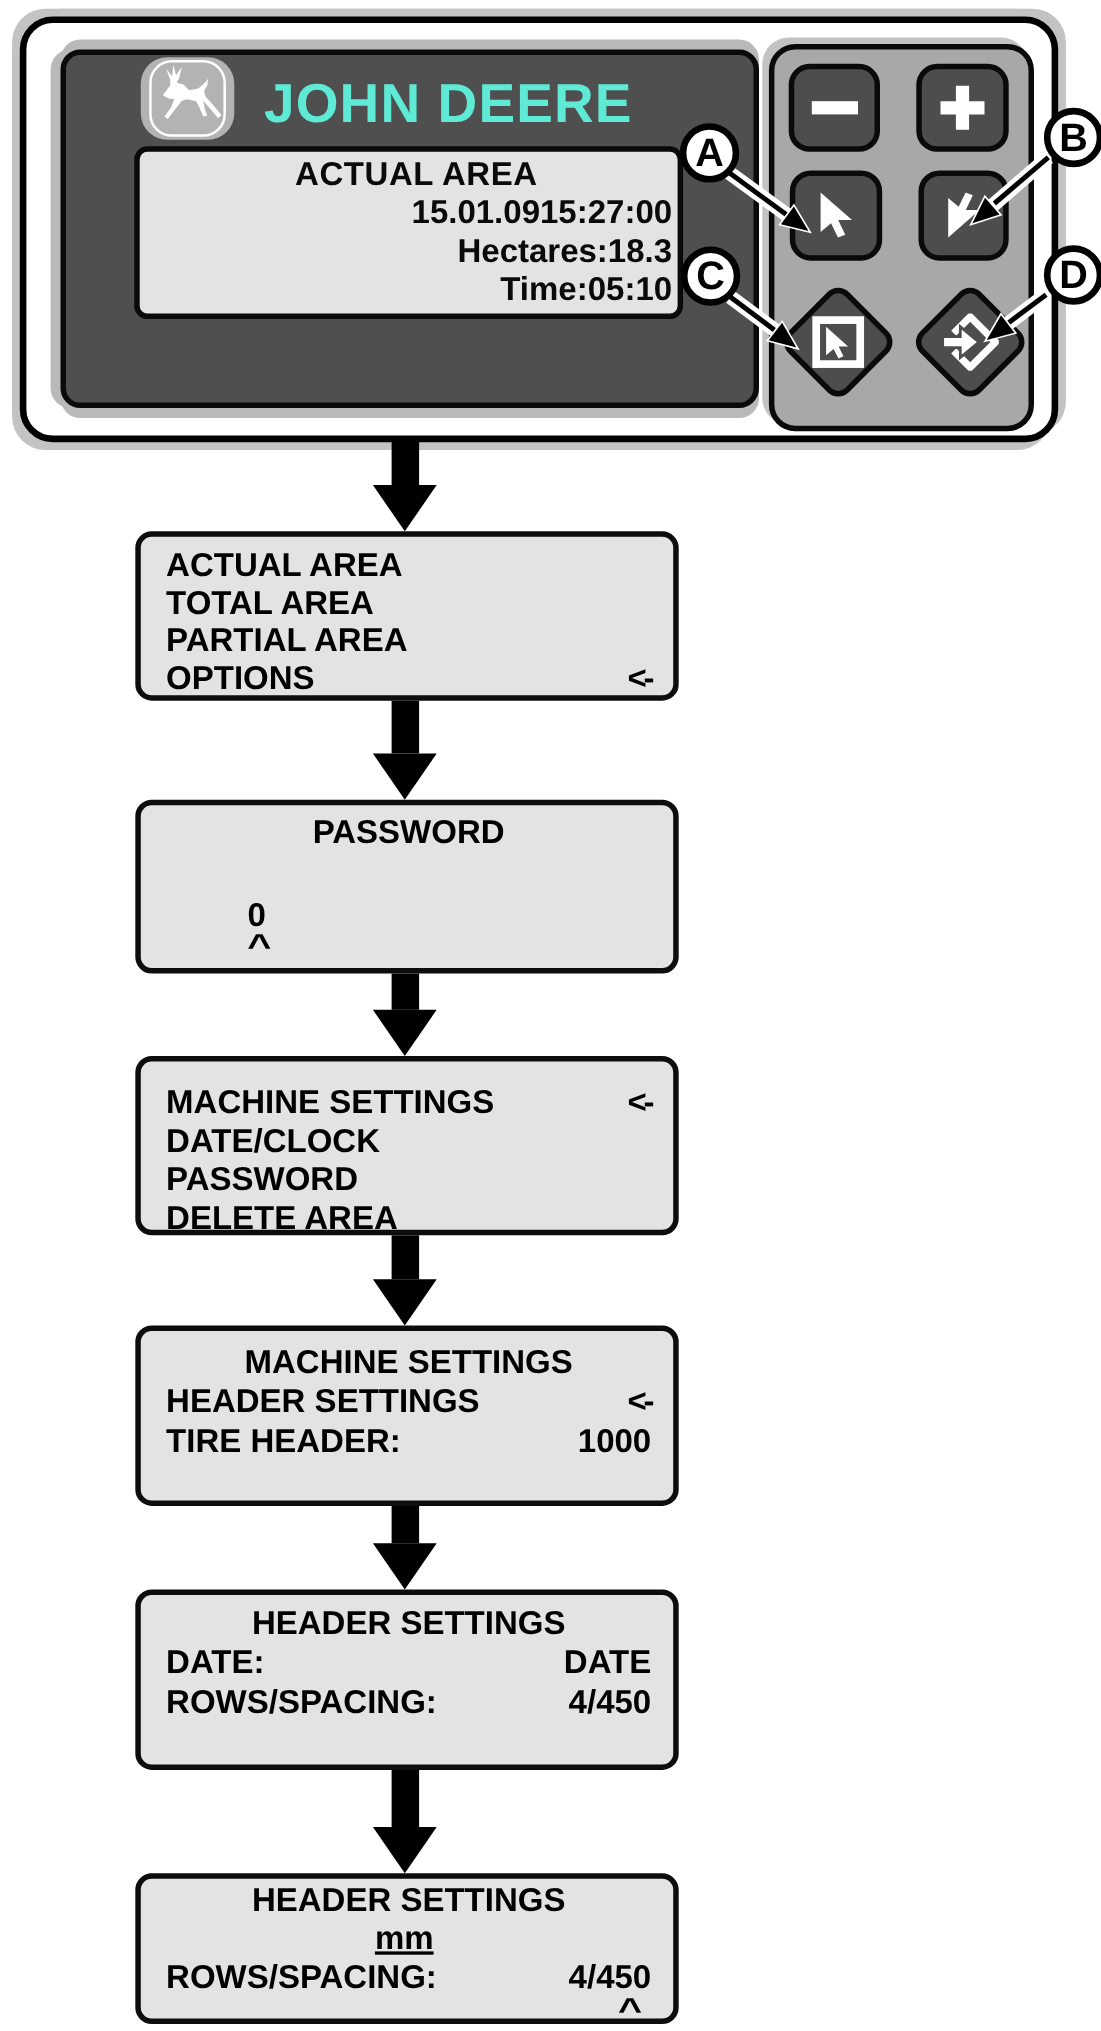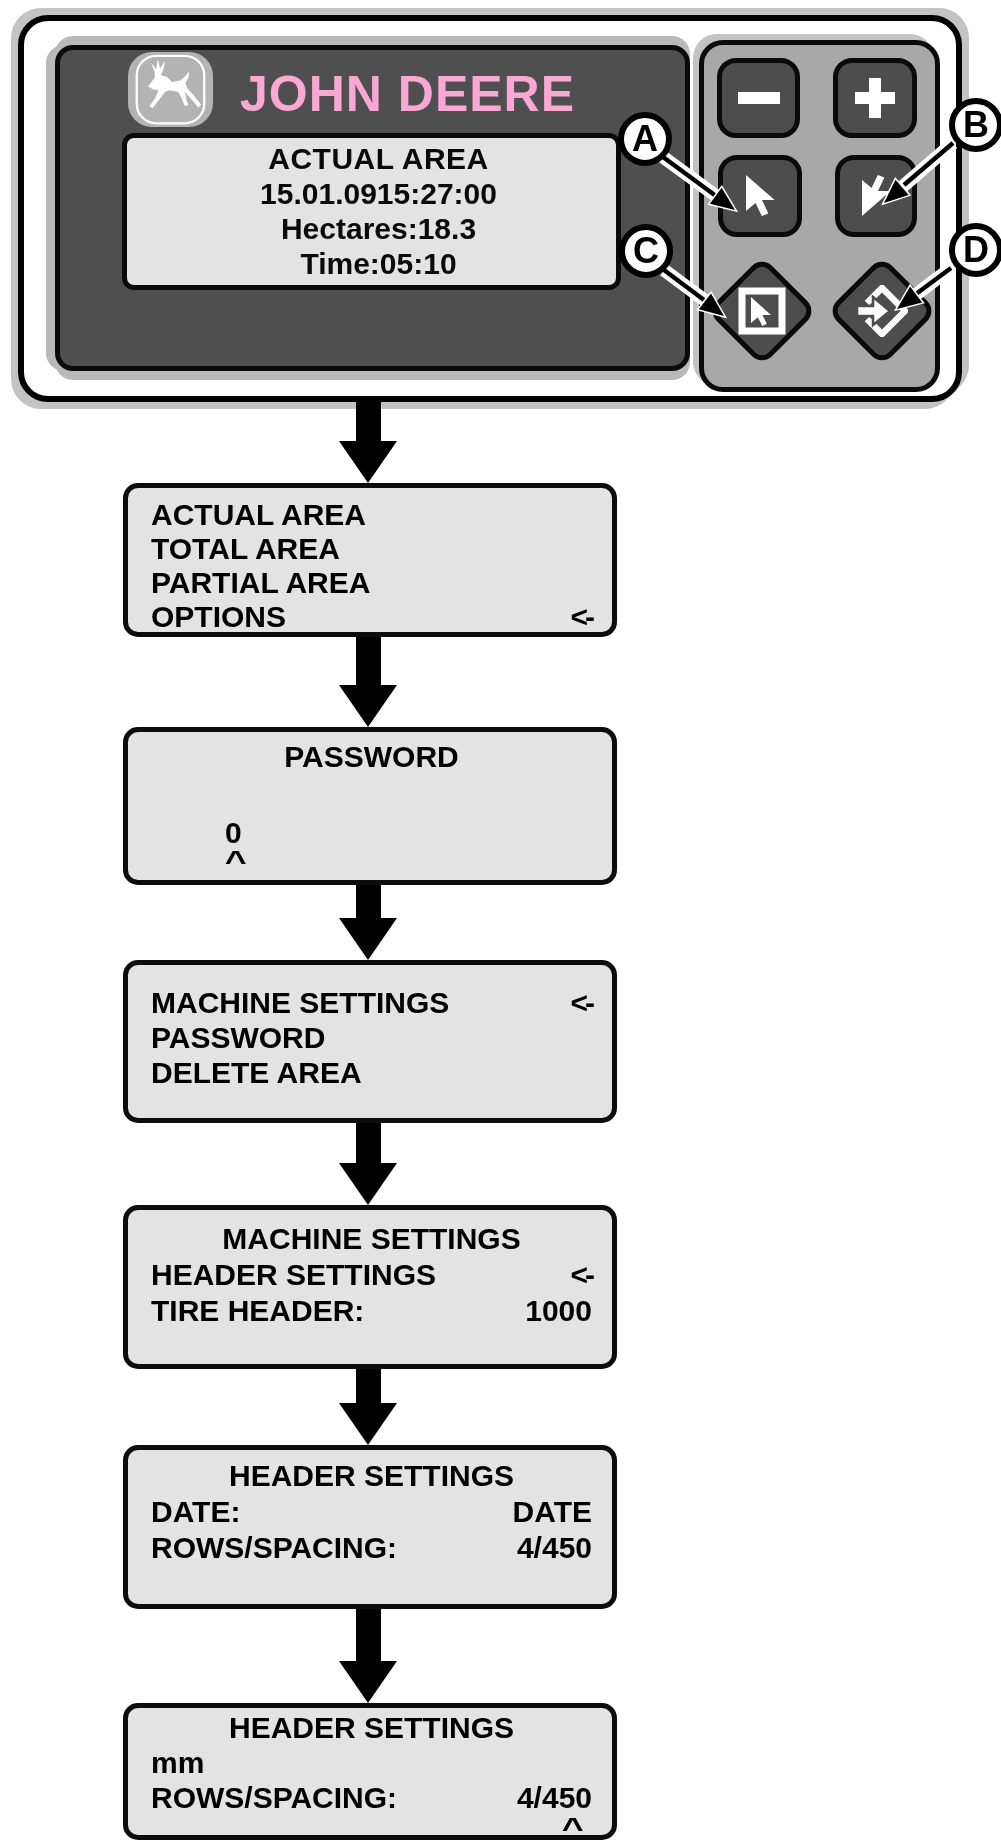--- a/index.html
+++ b/index.html
@@ -18,29 +18,29 @@
     background:#4f4f4f; border:5px solid #0a0a0a; border-radius:18px;
     box-shadow:-9px 0 0 #b9b9b9, 0 -9px 0 #b9b9b9, 0 9px 0 #b9b9b9;
   }
   .logo {
     position:absolute; left:68px; top:2px; width:85px; height:75px;
     background:#b3b3b3; border-radius:24px; display:flex; align-items:center; justify-content:center;
   }
   .logo svg { width:100%; height:100%; display:block; }
   .brand {
     position:absolute; left:180px; top:14px; height:60px; line-height:60px;
-    color:#f9a8d4; font-size:50px; letter-spacing:1px; white-space:nowrap;
+    color:#5eead4; font-size:50px; letter-spacing:1px; white-space:nowrap;
   }
   .lcd {
     position:absolute; left:62px; top:83px; width:499px; height:157px;
     background:#e3e3e3; border:5px solid #0a0a0a; border-radius:12px;
     color:#0a0a0a; font-size:30px; padding:4px 5px 0 19px; overflow:hidden;
   }
   .lcd-title { text-align:center; line-height:34px; letter-spacing:0.5px; }
-  .lcd-row { display:flex; justify-content:center; line-height:35px; white-space:nowrap; }
+  .lcd-row { display:flex; justify-content:flex-end; line-height:35px; white-space:nowrap; }
 
   .btn-panel {
     position:absolute; left:675px; top:19px; width:241px; height:352px;
     background:#a8a8a8; border:5px solid #0a0a0a; border-radius:24px;
     box-shadow:-6px -6px 0 #c3c3c3;
   }
   .key {
     position:absolute; background:#4d4d4d; border:5px solid #0a0a0a; border-radius:19px;
     display:flex; align-items:center; justify-content:center; cursor:pointer;
   }
@@ -87,21 +87,21 @@
   .s-password .pw-value { margin:41px 0 0 74px; line-height:34px; }
   .s-password .pw-caret { margin-left:76px; line-height:22px; }
   .s-options  { top:960px;  height:163px; padding-top:20px; }
   .s-options .s-line { line-height:35px; }
   .s-machine  { top:1205px; height:164px; padding-top:11px; }
   .s-machine .s-title, .s-machine .s-line { line-height:36px; }
   .s-header   { top:1445px; height:164px; padding-top:8px; }
   .s-header .s-title, .s-header .s-line { line-height:36px; }
   .s-header2  { top:1703px; height:137px; padding-top:2px; }
   .s-header2 .s-title, .s-header2 .s-line { line-height:35px; }
-  .s-header2 .unit-line { text-align:left; line-height:35px; padding-right:8px; }
+  .s-header2 .unit-line { text-align:center; line-height:35px; padding-right:8px;text-decoration:underline; }
   .s-header2 .caret-line { text-align:right; line-height:26px; padding-right:10px; }
 </style>
 </head>
 <body>
 
 <div class="page">
 
   <div class="bezel">
 
     <div class="dark-panel">
@@ -245,20 +245,24 @@
     <div class="pw-value">0</div>
     <div class="pw-caret"><span class="caret">^</span></div>
   </div>
 
   <div class="screen s-options">
     <div class="s-line">
       <span>MACHINE SETTINGS</span>
       <span class="arrow-back">&lt;-</span>
     </div>
     <div class="s-line">
+      <span>DATE/CLOCK</span>
+      <span></span>
+    </div>
+    <div class="s-line">
       <span>PASSWORD</span>
       <span></span>
     </div>
     <div class="s-line">
       <span>DELETE AREA</span>
       <span></span>
     </div>
   </div>
 
   <div class="screen s-machine">

